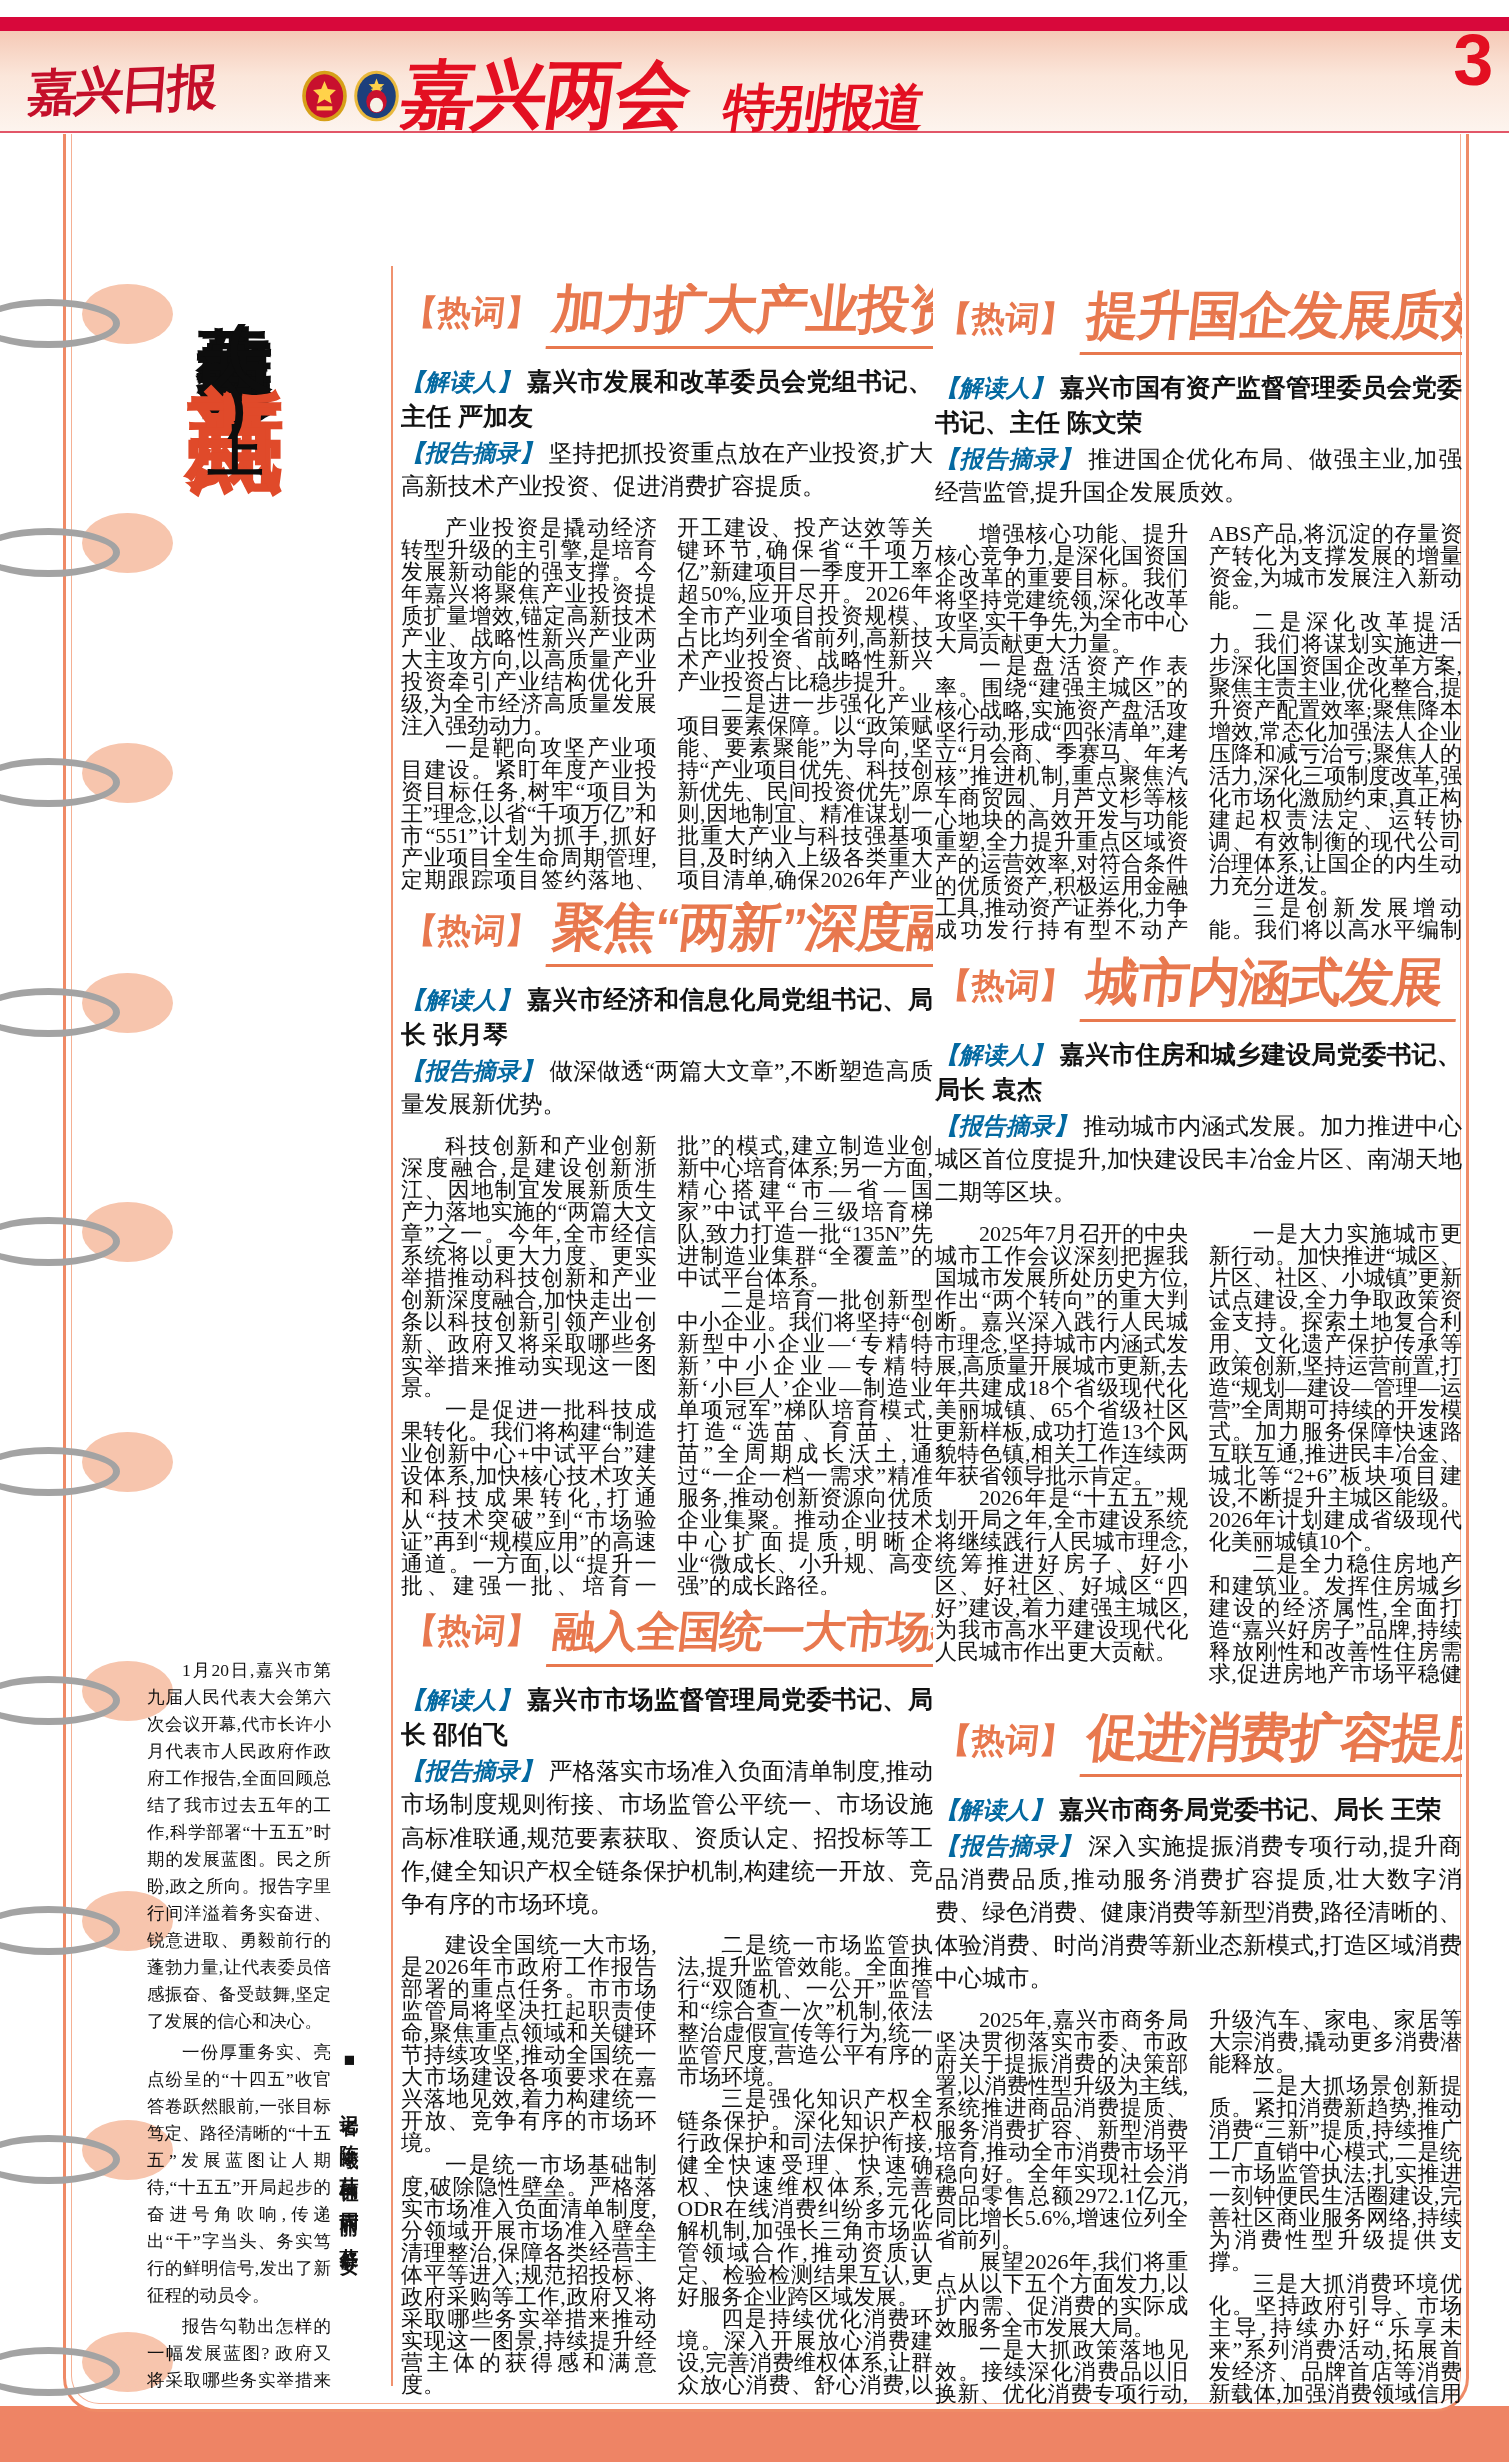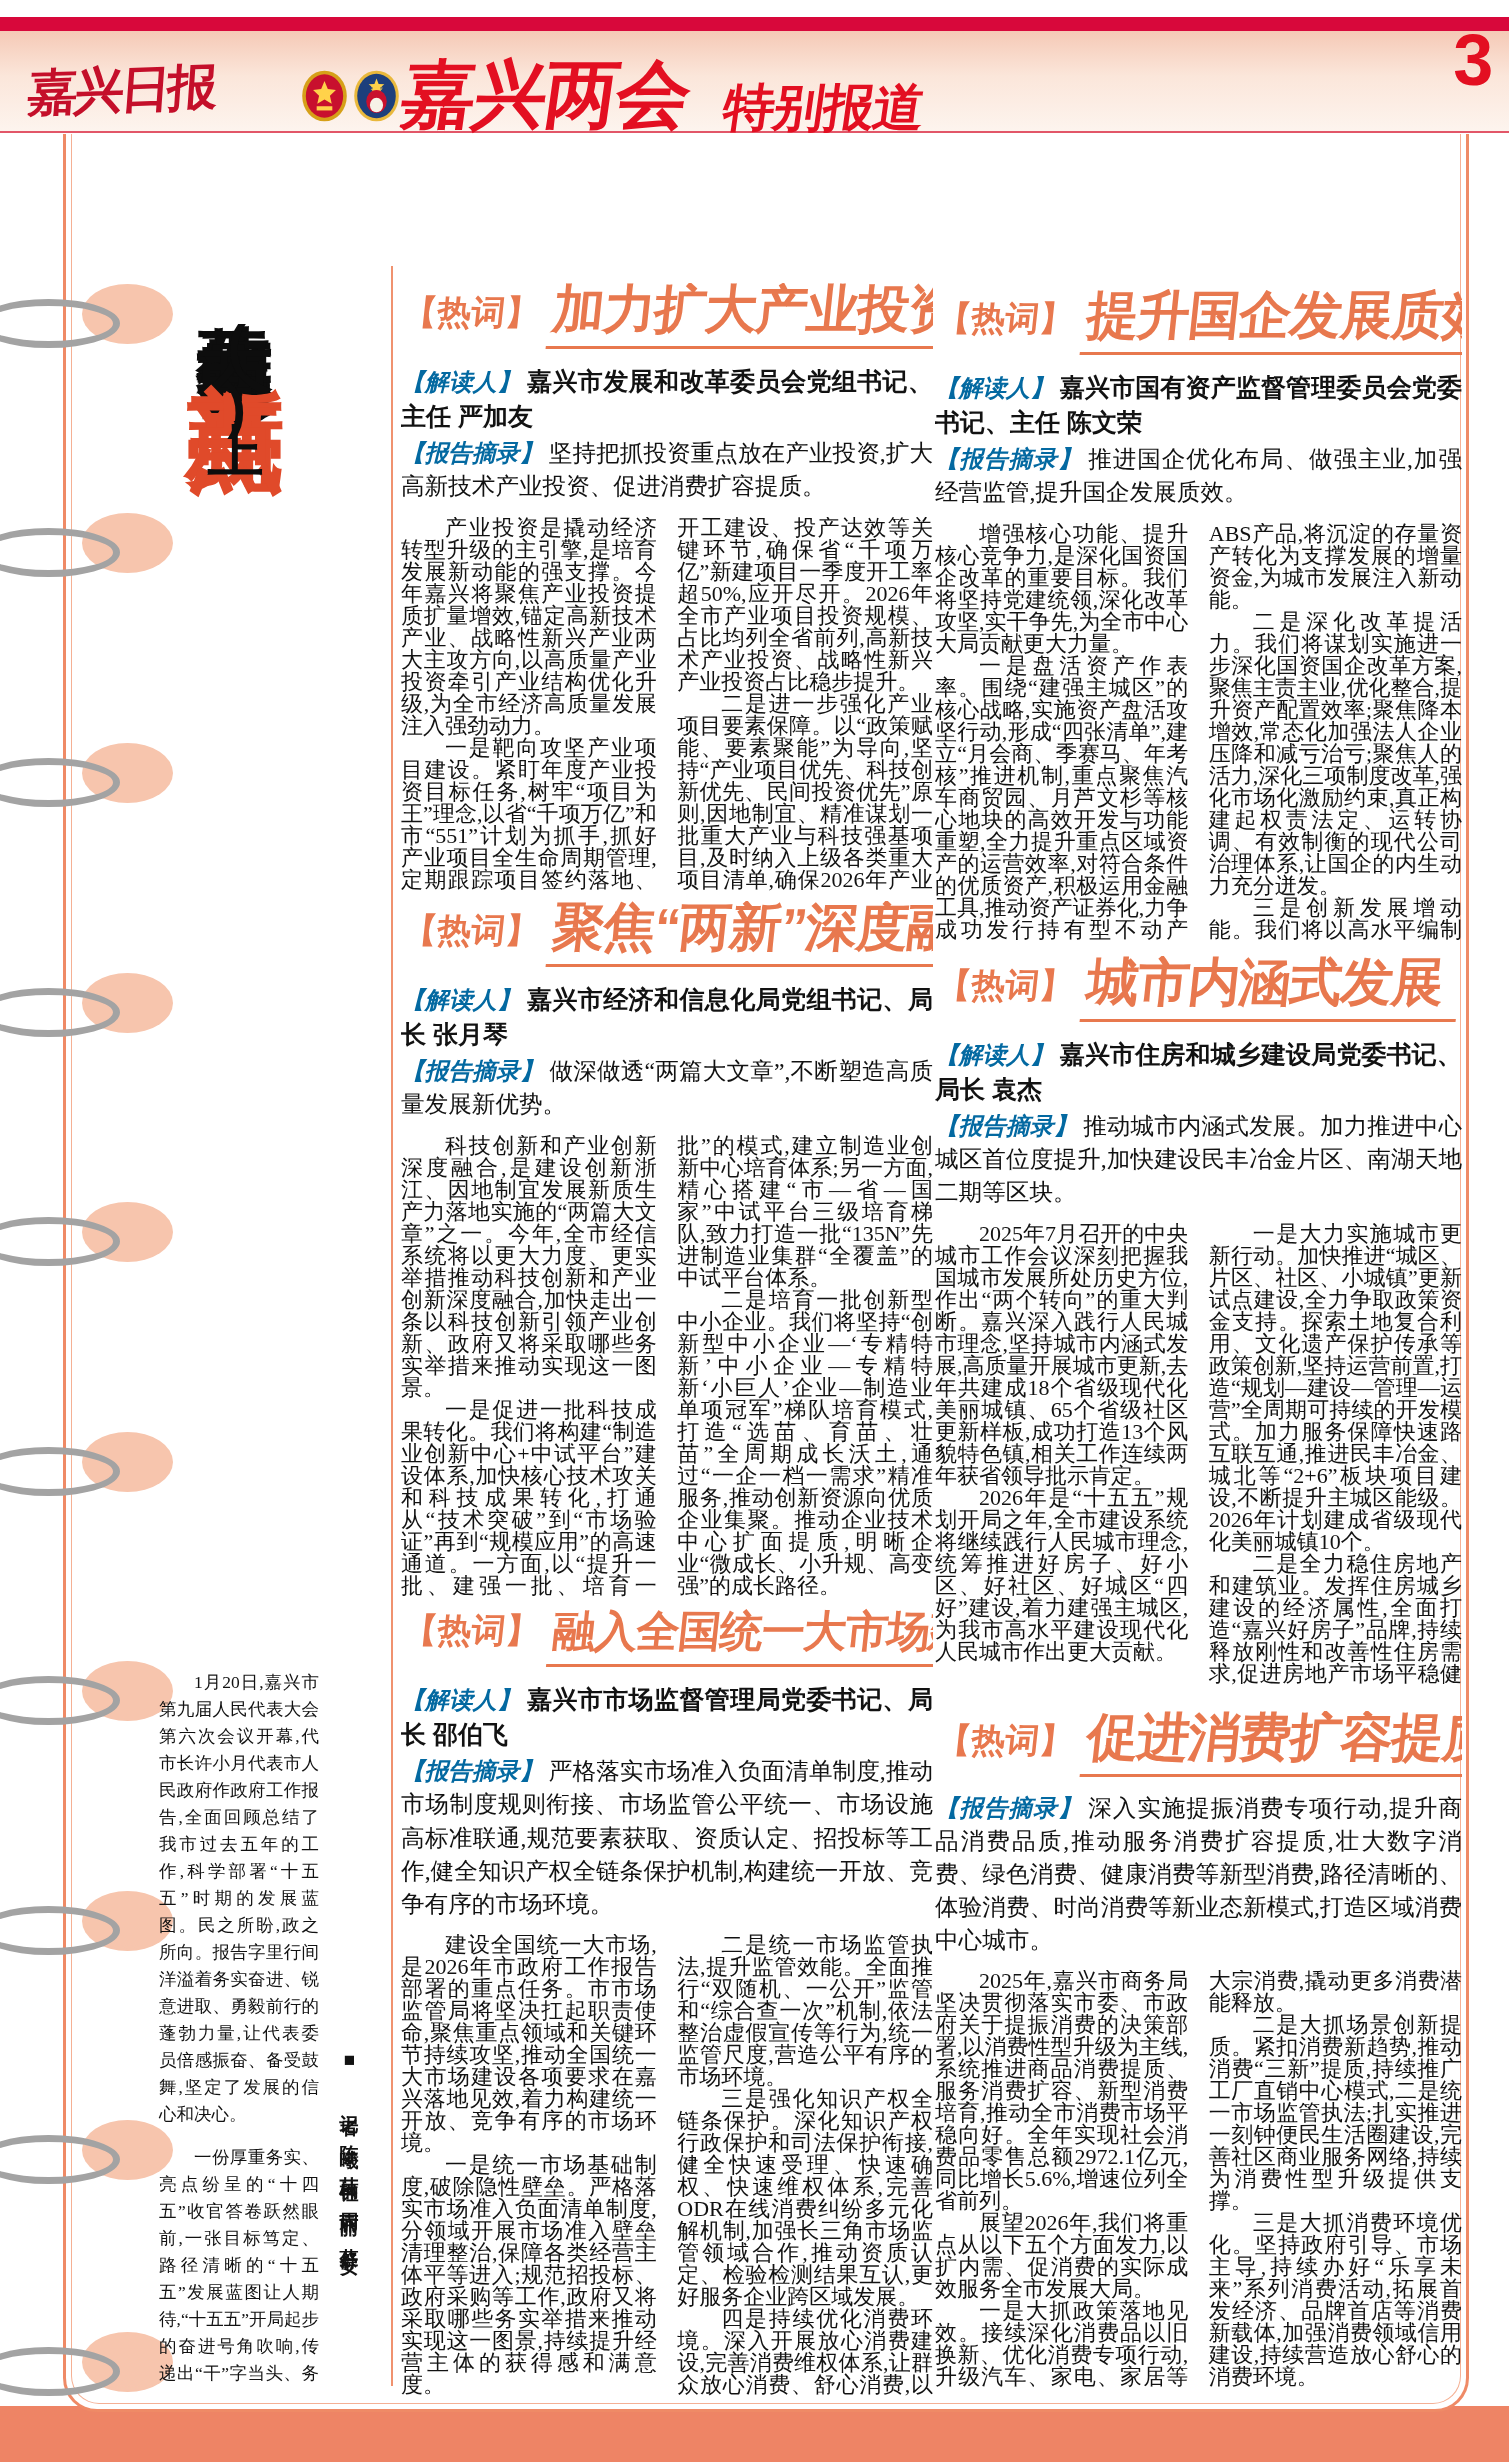--- a/index.html
+++ b/index.html
@@ -64,21 +64,21 @@
     position:absolute; left:168px; top:263px; height:1371px;
     writing-mode:vertical-rl; text-orientation:upright;
   }
   .vh-main { font-family:"Liberation Sans",sans-serif; font-weight:900; font-size:75px; letter-spacing:3px; color:#0d0d0d; }
   .vh-accent { font-family:"Liberation Sans",sans-serif; font-weight:900; font-size:101px; letter-spacing:4.8px; color:#e04a2a; }
   .vh-suffix { font-family:"Liberation Sans",sans-serif; font-weight:700; font-size:56px; color:#0d0d0d; }
   .intro {
     position:absolute; left:143px; top:1653px; width:192px; height:735px;
     font-size:17.5px; line-height:27px; text-align:justify; overflow:hidden;
   }
-  .intro p { margin:16px; text-indent:2em; }
+  .intro p { margin:4px; text-indent:2em; }
   .byline {
     position:absolute; left:336px; top:2049px; height:350px;
     writing-mode:vertical-rl; text-orientation:upright;
     font-family:"Liberation Sans",sans-serif; font-weight:700; font-size:19px; letter-spacing:3.6px;
   }
   .divider-v { position:absolute; left:391px; top:266px; width:1.8px; height:2120px; background:#f0926f; }
   
   .sec { position:absolute; width:532px; display:flex; flex-direction:column; overflow:hidden; }
   #sec-investment { left:401px; top:283px;  height:611px; }
   #sec-soe        { left:935px; top:289px; height:660px; width:527px; }
@@ -275,20 +275,21 @@
     <p>三是强化知识产权全链条保护。深化知识产权行政保护和司法保护衔接,健全快速受理、快速确权、快速维权体系,完善ODR在线消费纠纷多元化解机制,加强长三角市场监管领域合作,推动资质认定、检验检测结果互认,更好服务企业跨区域发展。</p>
     <p>四是持续优化消费环境。深入开展放心消费建设,完善消费维权体系,让群众放心消费、舒心消费,以高水平市场环境助力全国统一大市场建设。</p>
   </div>
 </div>
 
 <div class="sec" id="sec-consume">
   <div class="sec-head">
     <span class="hot-label">【热词】</span>
     <span class="sec-title">促进消费扩容提质</span>
   </div>
+  <p class="meta-line"><span class="meta-label">【解读人】</span><span class="interp-name">嘉兴市商务局党委书记、局长 王荣</span></p>
   <p class="meta-line"><span class="meta-label">【报告摘录】</span><span>深入实施提振消费专项行动,提升商品消费品质,推动服务消费扩容提质,壮大数字消费、绿色消费、健康消费等新型消费,路径清晰的、体验消费、时尚消费等新业态新模式,打造区域消费中心城市。</span></p>
   <div class="sec-body">
     <p>2025年,嘉兴市商务局坚决贯彻落实市委、市政府关于提振消费的决策部署,以消费性型升级为主线,系统推进商品消费提质、服务消费扩容、新型消费培育,推动全市消费市场平稳向好。全年实现社会消费品零售总额2972.1亿元,同比增长5.6%,增速位列全省前列。</p>
     <p>展望2026年,我们将重点从以下五个方面发力,以扩内需、促消费的实际成效服务全市发展大局。</p>
     <p>一是大抓政策落地见效。接续深化消费品以旧换新、优化消费专项行动,升级汽车、家电、家居等大宗消费,撬动更多消费潜能释放。</p>
     <p>二是大抓场景创新提质。紧扣消费新趋势,推动消费“三新”提质,持续推广工厂直销中心模式,二是统一市场监管执法;扎实推进一刻钟便民生活圈建设,完善社区商业服务网络,持续为消费性型升级提供支撑。</p>
     <p>三是大抓消费环境优化。坚持政府引导、市场主导,持续办好“乐享未来”系列消费活动,拓展首发经济、品牌首店等消费新载体,加强消费领域信用建设,持续营造放心舒心的消费环境。</p>
     <p>四是大抓主体培育壮大。聚焦重点商贸企业梯度培育,深化商文旅体融合,促进消费串珠成链,持续擦亮区域消费中心城市品牌。</p>
 
   </div>

